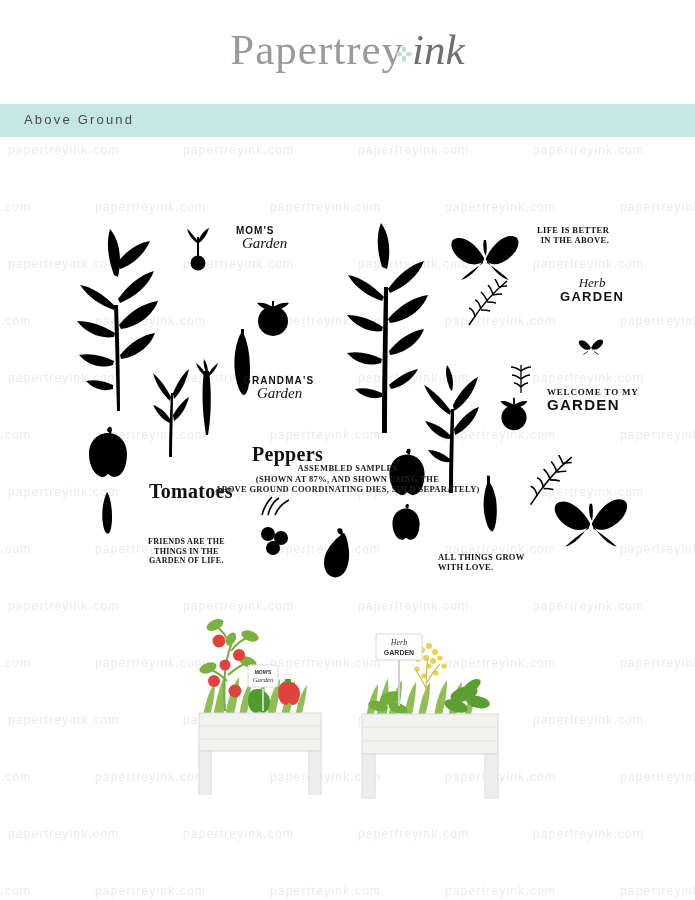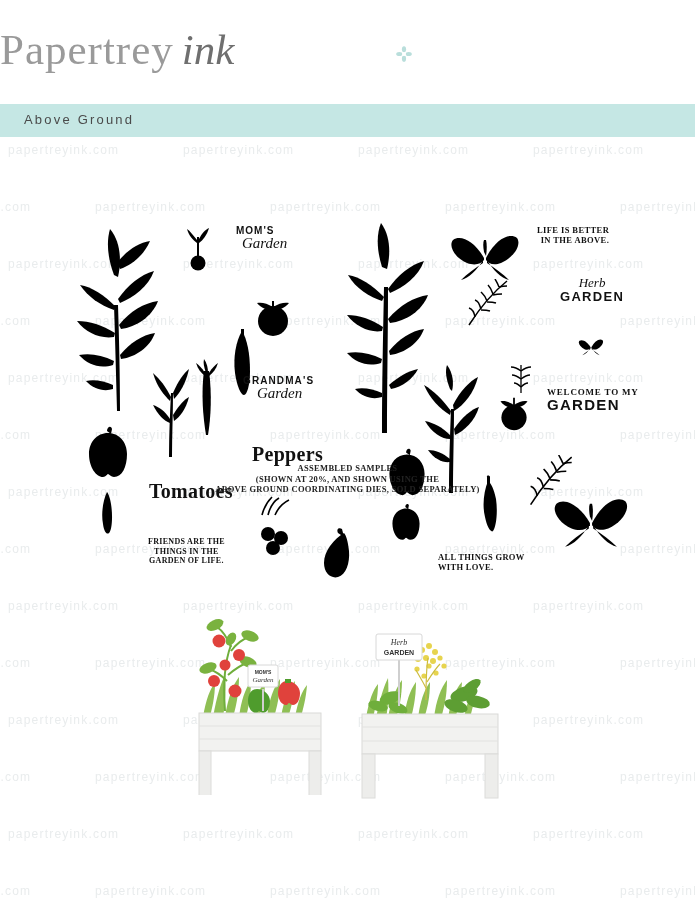--- a/index.html
+++ b/index.html
@@ -21,20 +21,21 @@
     background: #ffffff;
     overflow: hidden;
   }
 
   
   .logo-wrap {
     position: absolute;
     top: 24px;
     left: 0;
     width: 695px;
+    text-align: center;
     height: 60px;
   }
   .logo-text {
     font-family: "Liberation Serif", serif;
     font-size: 43px;
     letter-spacing: 1px;
     color: #9a9a9a;
     font-weight: 400;
     display: inline-block;
     line-height: 52px;
@@ -514,21 +515,21 @@
     </div>
 
     <div class="txt s-welcome">
       <span class="l1">WELCOME TO MY</span>
       <span class="l2">GARDEN</span>
     </div>
   </div>
 
   <div class="caption">
     <span>ASSEMBLED SAMPLES</span><br>
-    <span>(SHOWN AT 20%, AND SHOWN USING THE</span><br>
+    <span>(SHOWN AT 87%, AND SHOWN USING THE</span><br>
     <span>ABOVE GROUND COORDINATING DIES, SOLD SEPARATELY)</span>
   </div>
 
   <div class="samples">
 
     <svg style="position:absolute;left:195px;top:10px;" width="130" height="290" viewBox="0 0 130 290">
 
       <g fill="#8fbf54">
         <path d="M18 212 C22 190 26 178 30 170 C31 186 30 200 28 212 Z"></path>
         <path d="M30 212 C33 192 38 180 44 172 C44 188 41 202 38 212 Z"></path>

